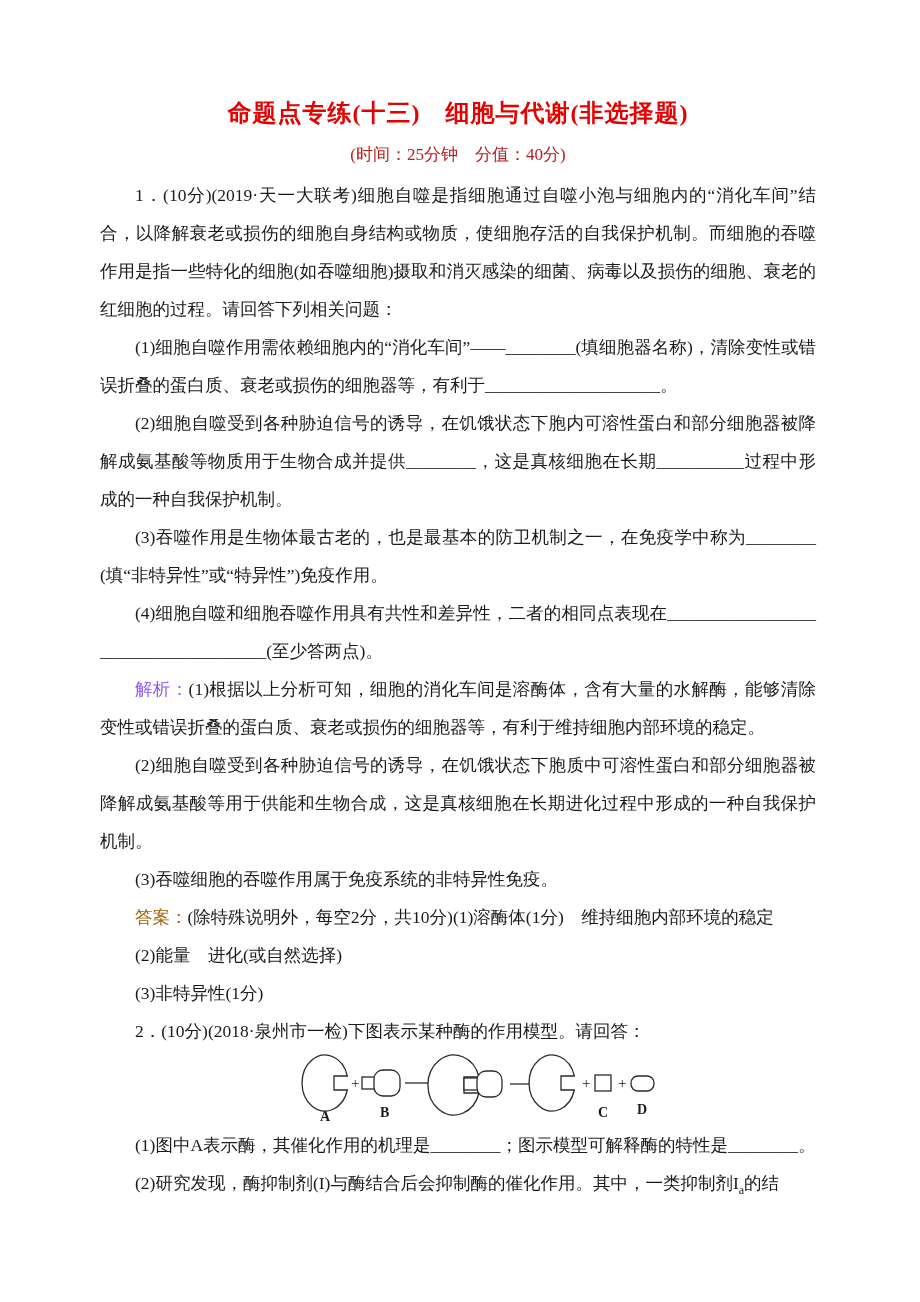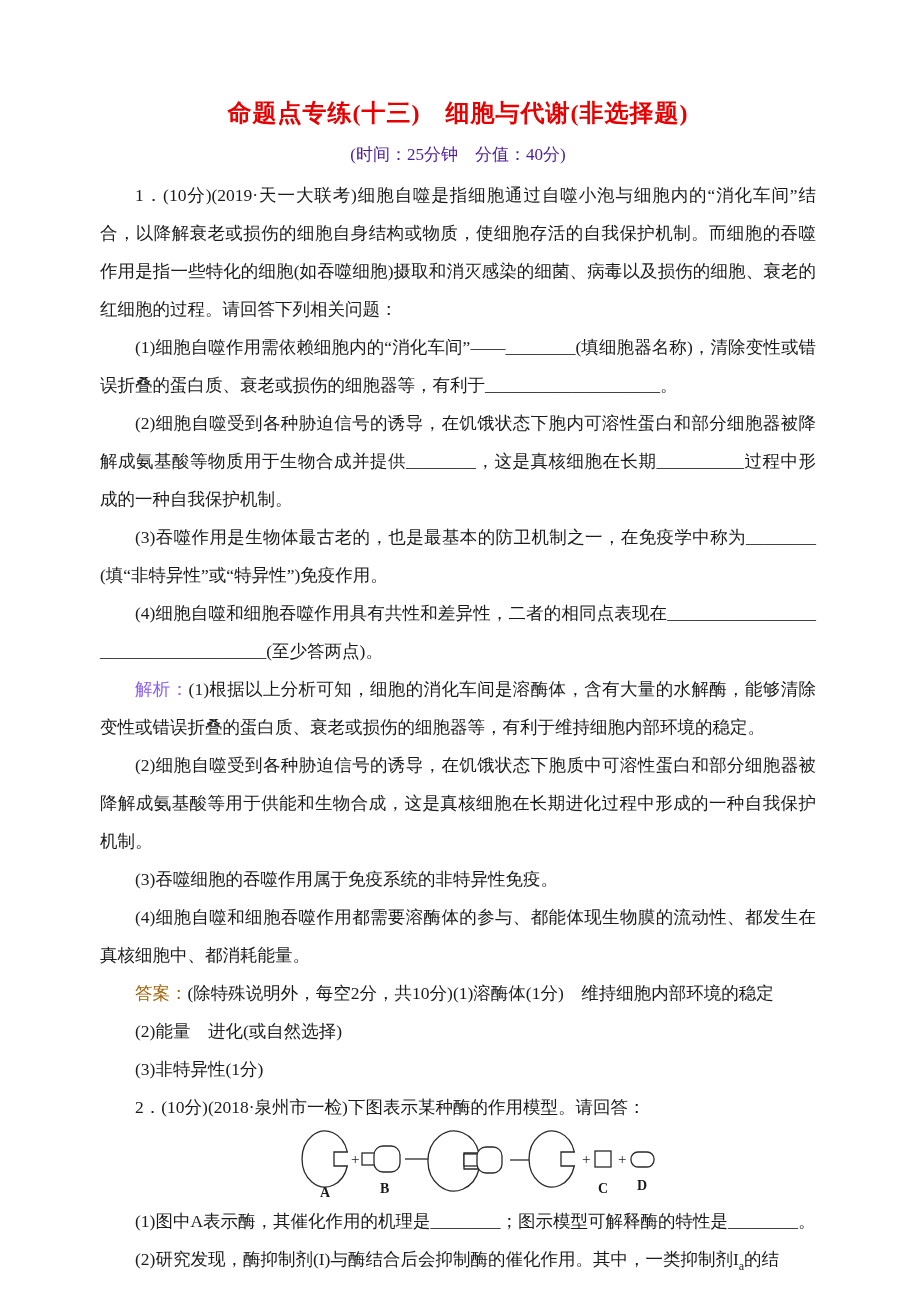--- a/index.html
+++ b/index.html
@@ -21,21 +21,21 @@
     font-weight: bold;
     color: #e60000;
     line-height: 34px;
     letter-spacing: 1px;
   }
   .subtitle {
     margin: 10px 0 0 0;
     text-align: center;
     font-size: 17px;
     line-height: 30px;
-    color: #4c1d95;
+    color: #b91c1c;
   }
   .body-text { margin-top: 6px; }
   .para {
     margin: 0;
     font-size: 17.5px;
     line-height: 38px;
     text-align: justify;
     text-indent: 2em;
     color: #1a1a1a;
     word-break: break-all;
@@ -77,21 +77,20 @@
 
     <p class="para">1．(10分)(2019·天一大联考)细胞自噬是指细胞通过自噬小泡与细胞内的“消化车间”结合，以降解衰老或损伤的细胞自身结构或物质，使细胞存活的自我保护机制。而细胞的吞噬作用是指一些特化的细胞(如吞噬细胞)摄取和消灭感染的细菌、病毒以及损伤的细胞、衰老的红细胞的过程。请回答下列相关问题：</p>
     <p class="para">(1)细胞自噬作用需依赖细胞内的“消化车间”——________(填细胞器名称)，清除变性或错误折叠的蛋白质、衰老或损伤的细胞器等，有利于____________________。</p>
     <p class="para">(2)细胞自噬受到各种胁迫信号的诱导，在饥饿状态下胞内可溶性蛋白和部分细胞器被降解成氨基酸等物质用于生物合成并提供________，这是真核细胞在长期__________过程中形成的一种自我保护机制。</p>
     <p class="para">(3)吞噬作用是生物体最古老的，也是最基本的防卫机制之一，在免疫学中称为________(填“非特异性”或“特异性”)免疫作用。</p>
     <p class="para">(4)细胞自噬和细胞吞噬作用具有共性和差异性，二者的相同点表现在____________________________________(至少答两点)。</p>
 
     <p class="para"><span class="lbl lbl-blue">解析：</span><span>(1)根据以上分析可知，细胞的消化车间是溶酶体，含有大量的水解酶，能够清除变性或错误折叠的蛋白质、衰老或损伤的细胞器等，有利于维持细胞内部环境的稳定。</span></p>
     <p class="para">(2)细胞自噬受到各种胁迫信号的诱导，在饥饿状态下胞质中可溶性蛋白和部分细胞器被降解成氨基酸等用于供能和生物合成，这是真核细胞在长期进化过程中形成的一种自我保护机制。</p>
     <p class="para">(3)吞噬细胞的吞噬作用属于免疫系统的非特异性免疫。</p>
-    <p class="para">(4)细胞自噬和细胞吞噬作用都需要溶酶体的参与、都能体现生物膜的流动性、都发生在真核细胞中、都消耗能量。</p>
 
     <p class="para"><span class="lbl lbl-red">答案：</span><span>(除特殊说明外，每空2分，共10分)(1)溶酶体(1分)　维持细胞内部环境的稳定</span></p>
     <p class="para">(2)能量　进化(或自然选择)</p>
     <p class="para">(3)非特异性(1分)</p>
 
     <p class="para">2．(10分)(2018·泉州市一检)下图表示某种酶的作用模型。请回答：</p>
 
     <div class="diagram-wrap">
       <svg width="362" height="72" viewBox="0 0 362 72" xmlns="http://www.w3.org/2000/svg">
 

